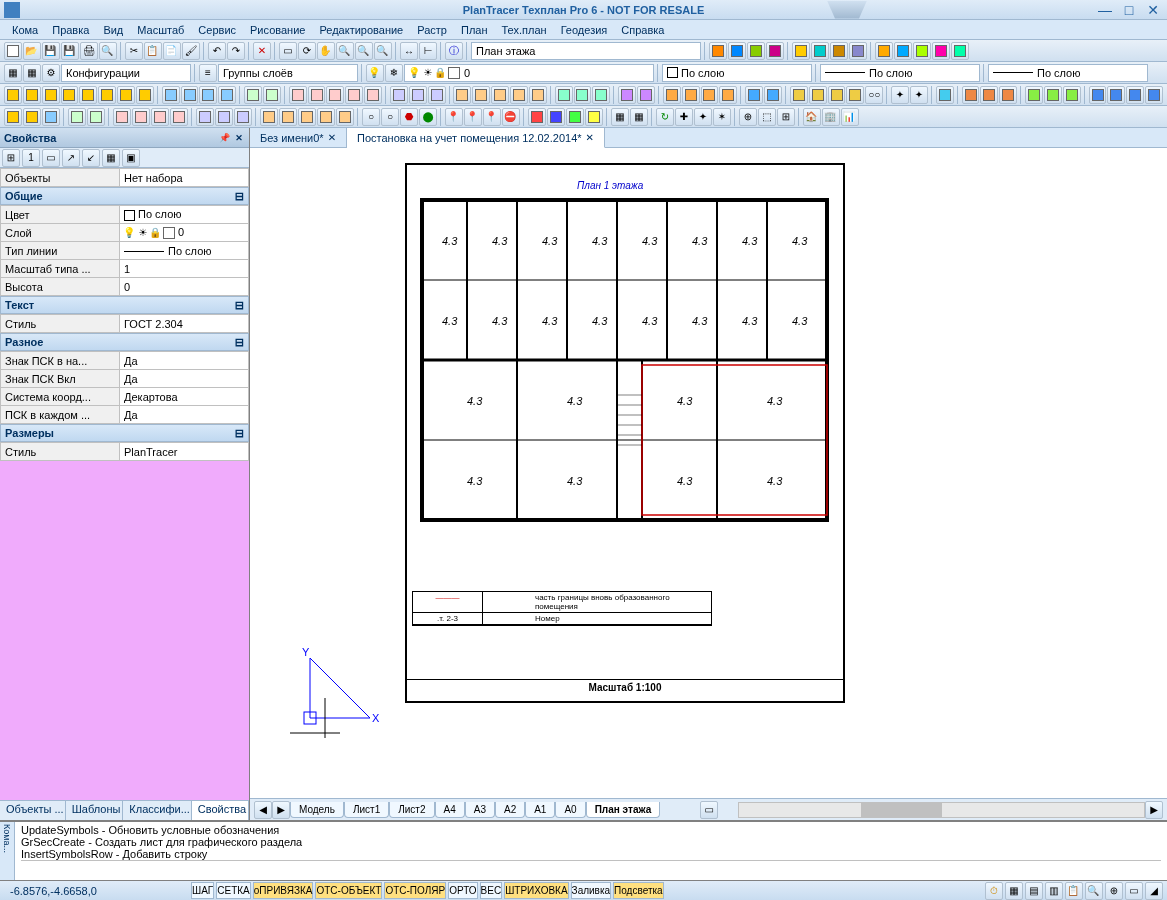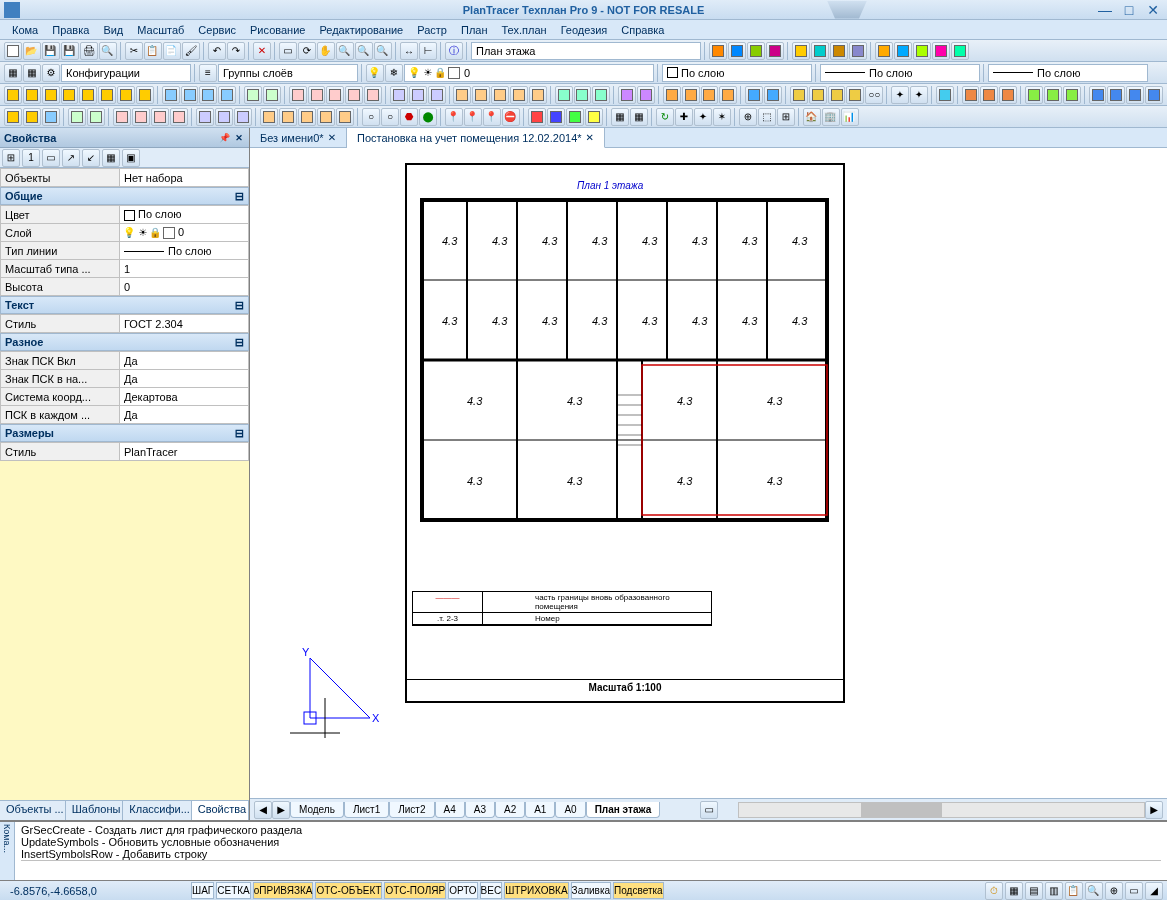--- a/index.html
+++ b/index.html
@@ -19,21 +19,21 @@
 .main-area { flex: 1; display: flex; overflow: hidden; }
 .sidebar { width: 250px; background: #d8e8f8; display: flex; flex-direction: column; border-right: 1px solid #808080; }
 .panel-header { height: 20px; background: linear-gradient(#d0e0f0, #b0c8e0); display: flex; align-items: center; justify-content: space-between; padding: 0 4px; font-weight: bold; color: #003060; border-bottom: 1px solid #90a8c0; }
 .panel-header-controls { display: flex; gap: 2px; }
 .panel-header-controls span { width: 12px; height: 12px; display: inline-flex; align-items: center; justify-content: center; font-size: 9px; cursor: pointer; }
 .panel-toolbar { height: 20px; background: #e0ecf8; display: flex; align-items: center; gap: 2px; padding: 0 2px; border-bottom: 1px solid #a0b8d0; }
 .prop-table { width: 100%; border-collapse: collapse; background: #fff; }
 .prop-table td { border: 1px solid #c0c0c0; padding: 2px 4px; height: 18px; color: #000; }
 .prop-table td:first-child { width: 48%; background: #f0f0f0; }
 .prop-section { background: linear-gradient(#d8e8f8, #c0d8f0); font-weight: bold; color: #003060; padding: 2px 4px; height: 18px; display: flex; justify-content: space-between; align-items: center; border: 1px solid #a0b8d0; }
-.prop-content { flex: 1; overflow-y: auto; background: #fef9c3; }
+.prop-content { flex: 1; overflow-y: auto; background: #f0abfc; }
 .sidebar-tabs { height: 20px; background: #e0ecf8; display: flex; border-top: 1px solid #a0b8d0; }
 .sidebar-tab { padding: 2px 6px; border-right: 1px solid #a0b8d0; cursor: pointer; color: #003060; white-space: nowrap; overflow: hidden; }
 .sidebar-tab.active { background: #fff; }
 .canvas-area { flex: 1; display: flex; flex-direction: column; background: #fff; }
 .doc-tabs { height: 20px; background: #d8e8f8; display: flex; border-bottom: 1px solid #a0b8d0; }
 .doc-tab { padding: 2px 10px; border-right: 1px solid #a0b8d0; cursor: pointer; color: #003060; display: flex; align-items: center; gap: 4px; }
 .doc-tab.active { background: #fff; border-bottom: 1px solid #fff; margin-bottom: -1px; }
 .doc-tab .close { font-size: 10px; }
 .canvas { flex: 1; position: relative; background: #fff; overflow: auto; }
 .drawing-sheet { position: absolute; left: 155px; top: 15px; width: 440px; height: 540px; border: 2px solid #000; background: #fff; }
@@ -65,21 +65,21 @@
 .layer-icons { display: inline-flex; gap: 1px; align-items: center; }
 .layer-icons span { width: 12px; height: 12px; display: inline-flex; align-items: center; justify-content: center; font-size: 10px; }
 .line-sample { display: inline-block; width: 40px; height: 1px; background: #000; vertical-align: middle; margin-right: 4px; }
 .icon-color { display: inline-block; width: 12px; height: 12px; vertical-align: middle; border: 1px solid #666; }
 </style>
 </head>
 <body>
 
 <div class="titlebar">
   <div class="titlebar-icon"></div>
-  <div class="titlebar-title">PlanTracer Техплан Pro 9 - NOT FOR RESALE</div>
+  <div class="titlebar-title">PlanTracer Техплан Pro 6 - NOT FOR RESALE</div>
   <div class="titlebar-decoration"></div>
   <div class="titlebar-controls">
     <span>—</span>
     <span>□</span>
     <span>✕</span>
   </div>
 </div>
 
 <div class="menubar">
   <span>Кома</span>
@@ -560,25 +560,25 @@
             </tr>
       </tbody>
         </table>
       <div class="prop-section">
           <span>Разное</span>
           <span>⊟</span>
         </div>
       <table class="prop-table">
         <tbody>
             <tr>
+              <td>Знак ПСК в на...</td>
+              <td>Да</td>
+            </tr>
+        <tr>
               <td>Знак ПСК Вкл</td>
-              <td>Да</td>
-            </tr>
-        <tr>
-              <td>Знак ПСК в на...</td>
               <td>Да</td>
             </tr>
         <tr>
               <td>Система коорд...</td>
               <td>Декартова</td>
             </tr>
         <tr>
               <td>ПСК в каждом ...</td>
               <td>Да</td>
             </tr>
@@ -712,22 +712,22 @@
           <div class="scrollbar-thumb"></div>
         </div>
       <span class="tb-btn">▶</span>
     </div>
   </div>
 </div>
 
 <div class="command-area">
   <div class="command-label">Кома...</div>
   <div class="command-content">
+    <div class="command-line">UpdateSymbols - Обновить условные обозначения</div>
     <div class="command-line">GrSecCreate - Создать лист для графического раздела</div>
-    <div class="command-line">UpdateSymbols - Обновить условные обозначения</div>
     <div class="command-line">InsertSymbolsRow - Добавить строку</div>
     <div class="command-prompt">Команда:</div>
   </div>
 </div>
 
 <div class="statusbar">
   <div class="status-coord">-6.8576,-4.6658,0</div>
   <div class="status-btn">ШАГ</div>
   <div class="status-btn">СЕТКА</div>
   <div class="status-btn active">оПРИВЯЗКА</div>

